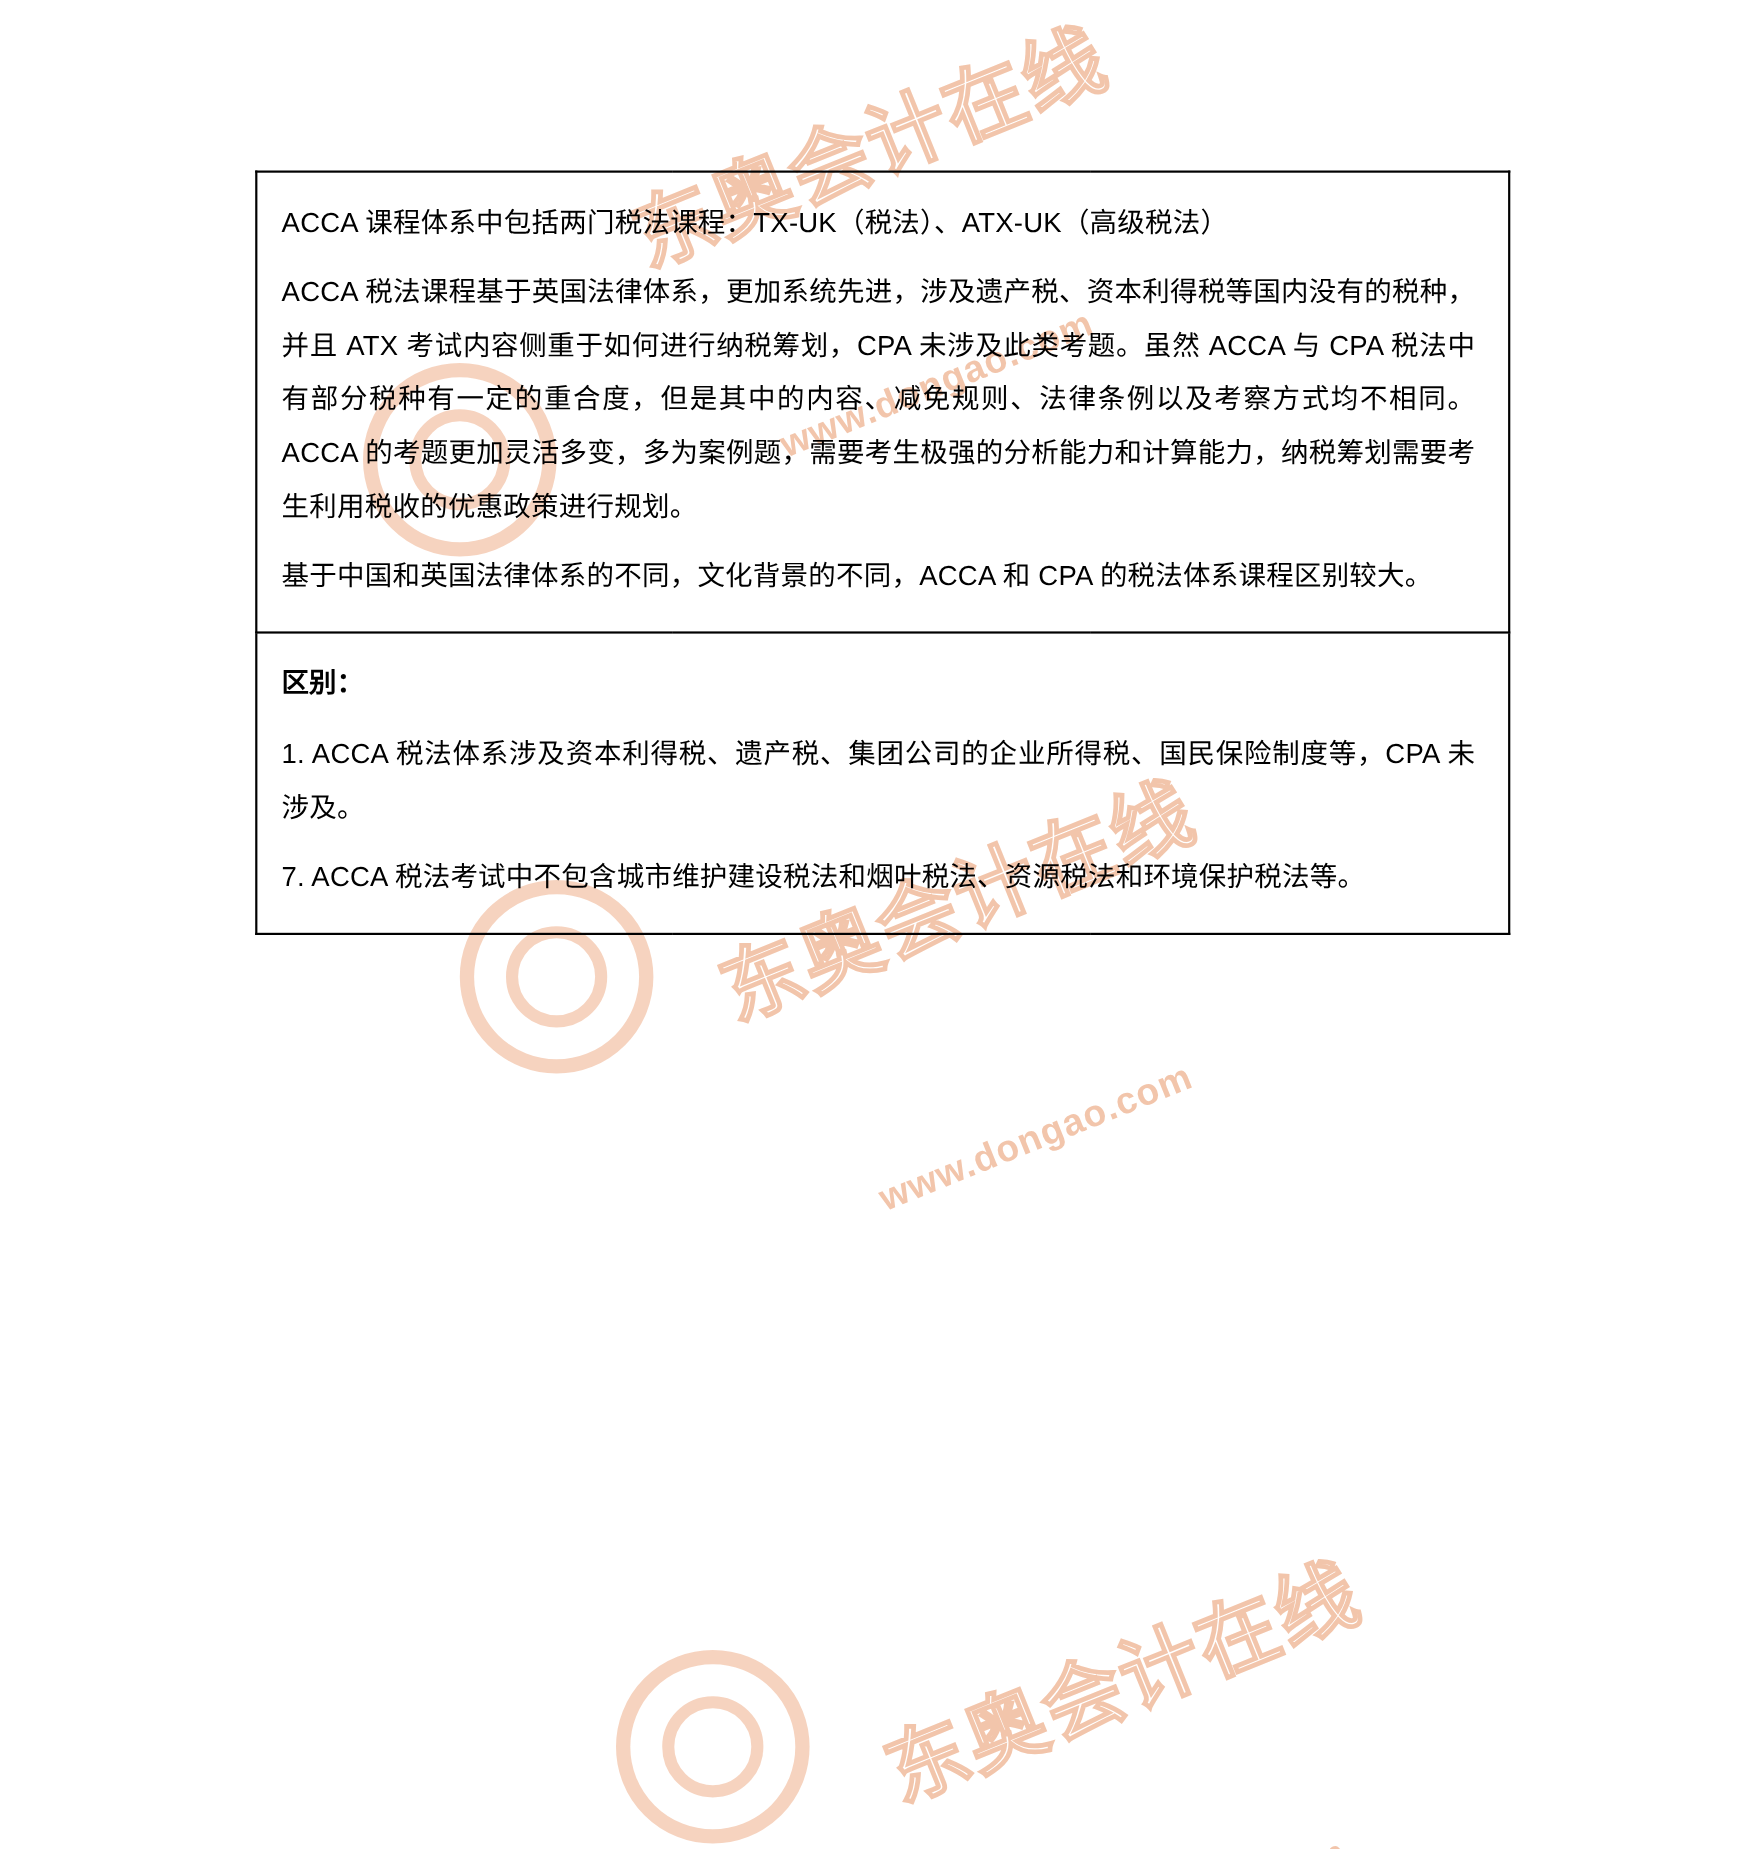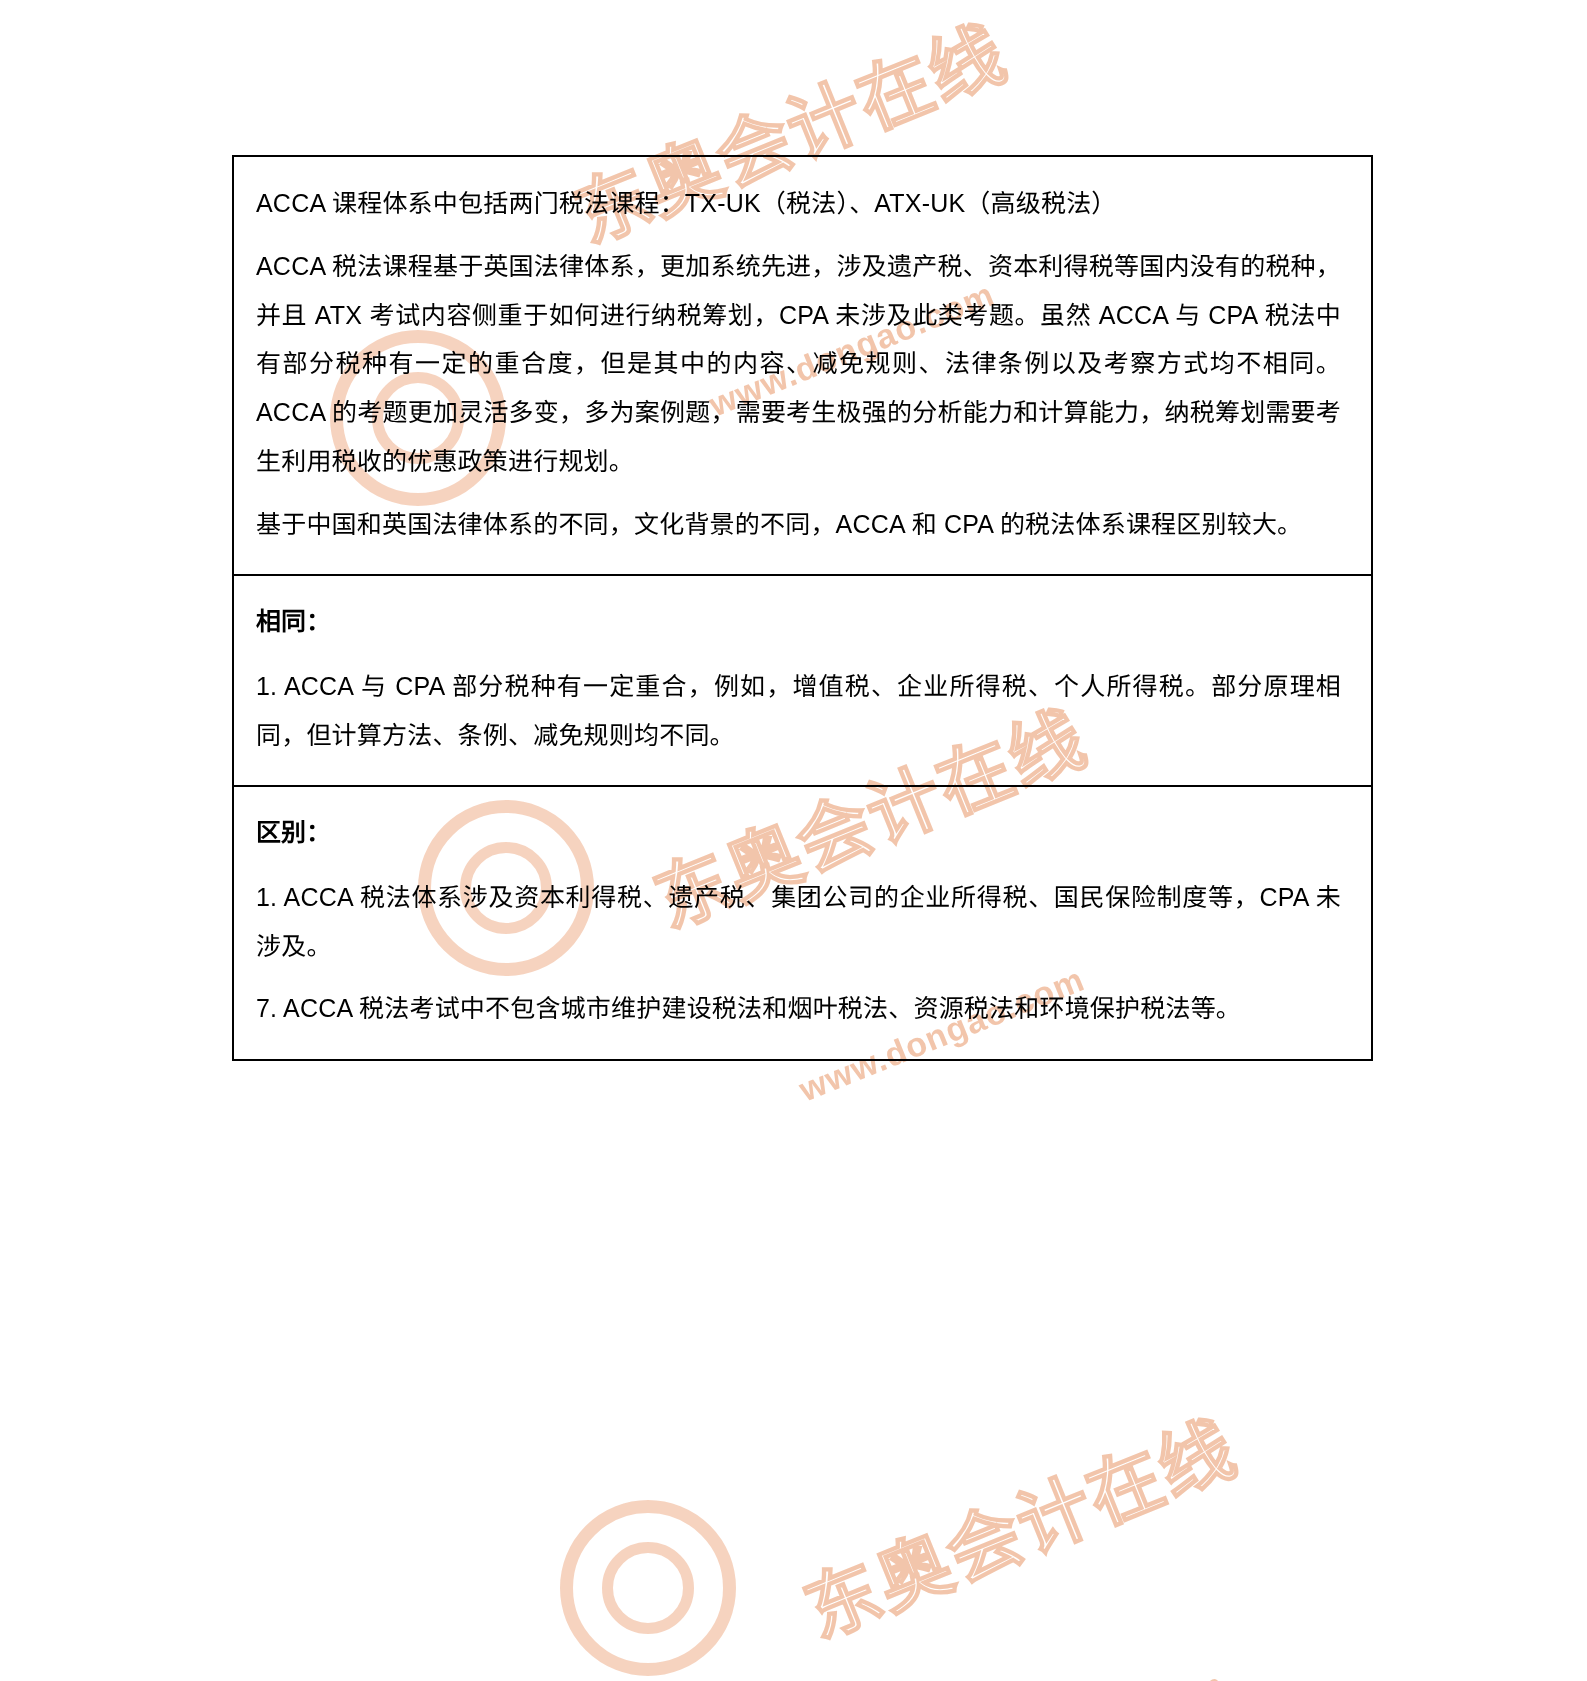--- a/index.html
+++ b/index.html
@@ -123,25 +123,19 @@
   <tbody>
     <tr>
       <td class="body-cell" colspan="3">
         <p class="para">ACCA 课程体系中包括两门税法课程：TX-UK（税法）、ATX-UK（高级税法）</p>
         <p class="para">ACCA 税法课程基于英国法律体系，更加系统先进，涉及遗产税、资本利得税等国内没有的税种，并且 ATX 考试内容侧重于如何进行纳税筹划，CPA 未涉及此类考题。虽然 ACCA 与 CPA 税法中有部分税种有一定的重合度，但是其中的内容、减免规则、法律条例以及考察方式均不相同。ACCA 的考题更加灵活多变，多为案例题，需要考生极强的分析能力和计算能力，纳税筹划需要考生利用税收的优惠政策进行规划。</p>
         <p class="para">基于中国和英国法律体系的不同，文化背景的不同，ACCA 和 CPA 的税法体系课程区别较大。</p>
       </td>
     </tr>
     <tr>
       <td class="body-cell" colspan="3">
-        <p class="label-bold">相同：</p>
-        <p class="para">1. ACCA 与 CPA 部分税种有一定重合，例如，增值税、企业所得税、个人所得税。部分原理相同，但计算方法、条例、减免规则均不同。</p>
-      </td>
-    </tr>
-    <tr>
-      <td class="body-cell" colspan="3">
         <p class="label-bold">区别：</p>
         <p class="para">1. ACCA 税法体系涉及资本利得税、遗产税、集团公司的企业所得税、国民保险制度等，CPA 未涉及。</p>
         <p class="para">7. ACCA 税法考试中不包含城市维护建设税法和烟叶税法、资源税法和环境保护税法等。</p>
       </td>
     </tr>
   </tbody>
 </table>
 
 </body></html>

